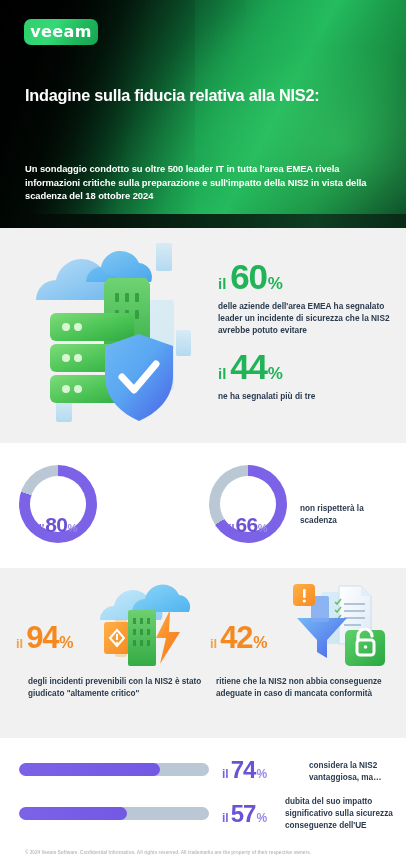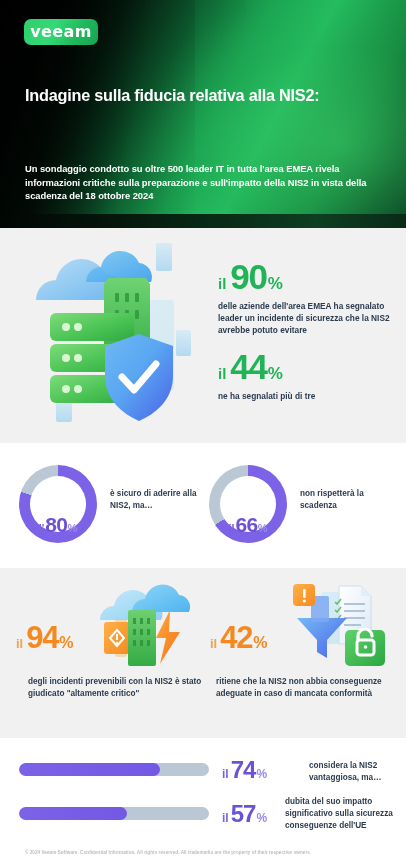--- a/index.html
+++ b/index.html
@@ -357,21 +357,21 @@
           <circle cx="70" cy="151" r="4" fill="#d9f5d3"></circle>
       </g>
 
       <path d="M97 108 l34 -12 l34 12 v30 c0 24 -18 38 -34 45 c-16 -7 -34 -21 -34 -45 z" fill="url(#sh1)"></path>
       <path d="M114 139 l12 13 l22 -26" stroke="#ffffff" stroke-width="7" fill="none" stroke-linecap="round" stroke-linejoin="round"></path>
     </svg>
 
     <div class="stat-green-wrap" style="left:218px; top:32px; width:172px;">
       <div class="big-line">
         <span class="il">il</span>
-        <span class="big-num-green">90</span>
+        <span class="big-num-green">60</span>
         <span class="pct-green">%</span>
       </div>
       <div class="desc-dark">delle aziende dell'area EMEA ha segnalato leader un incidente di sicurezza che la NIS2 avrebbe potuto evitare</div>
     </div>
 
     <div class="stat-green-wrap" style="left:218px; top:122px; width:172px;">
       <div class="big-line">
         <span class="il">il</span>
         <span class="big-num-green">44</span>
         <span class="pct-green">%</span>
@@ -384,32 +384,31 @@
 
     <div class="donut" id="donut0" style="left: 19px; top: 22px; background: conic-gradient(rgb(123, 98, 230) 0deg, rgb(123, 98, 230) 288deg, rgb(185, 200, 212) 288deg, rgb(185, 200, 212) 360deg);">
       <div class="donut-hole">
         <div class="donut-label">
           <span class="il-p">l'</span>
           <span class="donut-num">80</span>
           <span class="pct-p">%</span>
         </div>
       </div>
     </div>
-    <div class="donut-desc" style="left:110px; top:45px;">è sicuro di aderire alla NIS2, ma…</div>
 
     <div class="donut" id="donut1" style="left: 209px; top: 22px; background: conic-gradient(rgb(123, 98, 230) 0deg, rgb(123, 98, 230) 237.6deg, rgb(185, 200, 212) 237.6deg, rgb(185, 200, 212) 360deg);">
       <div class="donut-hole">
         <div class="donut-label">
           <span class="il-p">il</span>
           <span class="donut-num">66</span>
           <span class="pct-p">%</span>
         </div>
       </div>
     </div>
-    <div class="donut-desc" style="left:300px; top:45px;">non rispetterà la scadenza</div>
+    <div class="donut-desc" style="left:300px; top:60px;">non rispetterà la scadenza</div>
   </div>
 
   <div class="sec3">
 
     <div class="bar-stat" style="left:16px; top:55px;">
       <span class="il-o">il</span>
       <span class="big-num-orange">94</span>
       <span class="pct-o">%</span>
     </div>
 

